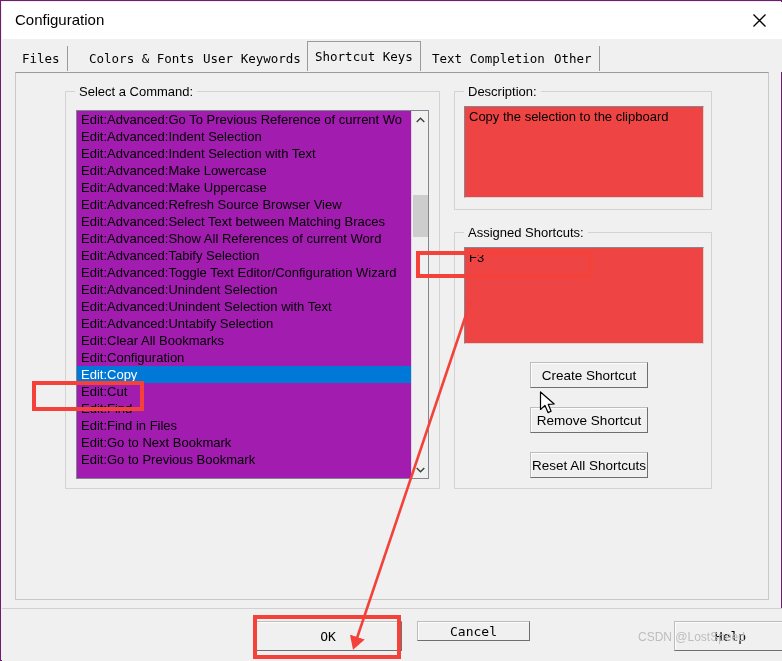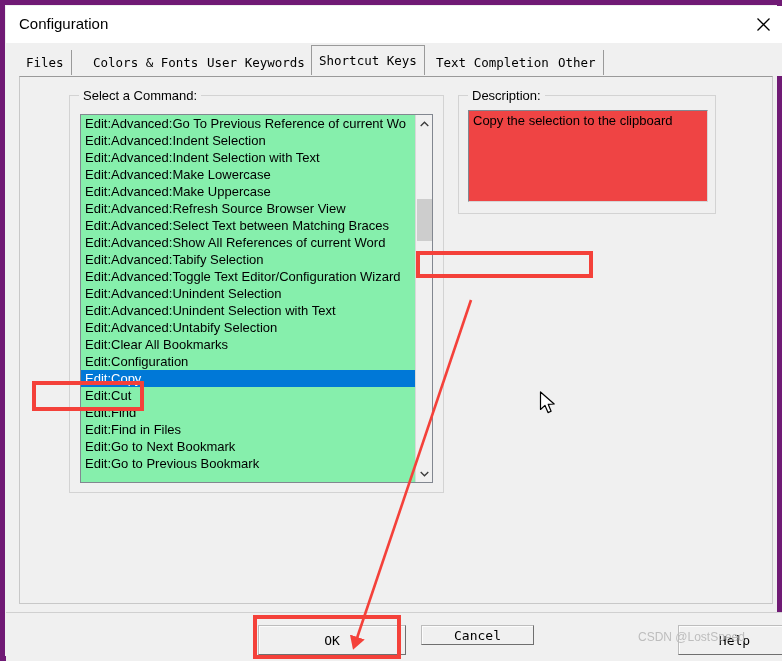--- a/index.html
+++ b/index.html
@@ -16,21 +16,21 @@
     -webkit-font-smoothing: none;
   }
 
   
   #window {
     position: absolute;
     left: 0; top: 0;
     width: 782px; height: 661px;
     background: #f0f0f0;
     box-sizing: border-box;
-    border: 5px solid #701a75;
+    border: 1px solid #701a75;
   }
 
   
   #titlebar {
     position: absolute;
     left: 1px; top: 1px;
     width: 780px; height: 37px;
     background: #ffffff;
   }
   #title-text {
@@ -113,21 +113,21 @@
     color: #000;
     font-family: "Liberation Sans", sans-serif;
     white-space: nowrap;
   }
 
   
   #cmdlist {
     position: absolute;
     left: 10px; top: 18px;
     width: 353px; height: 369px;
-    background: #86efac;
+    background: #a21caf;
     box-sizing: border-box;
     border: 1px solid #828790;
     overflow: hidden;
   }
   #cmdlist-inner {
     position: absolute;
     left: 0; top: 0;
     width: 335px; height: 100%;
     overflow: hidden;
   }
@@ -327,20 +327,31 @@
       </div>
     </div>
 
     <div class="groupbox" style="left:400px; top:18px; width:258px; height:119px;">
       <div class="groupbox-label">Description:</div>
       <div class="textpanel" style="left:9px; top:14px; width:240px; height:92px;">
         <div class="line">Copy the selection to the clipboard</div>
       </div>
     </div>
 
+    <div class="groupbox" style="left:400px; top:159px; width:258px; height:257px;">
+      <div class="groupbox-label">Assigned Shortcuts:</div>
+
+      <div class="textpanel" style="left:9px; top:14px; width:240px; height:97px;">
+        <div class="line">F3</div>
+      </div>
+
+      <div class="btn" style="left:75px; top:129px; width:118px; height:26px;">Create Shortcut</div>
+      <div class="btn" style="left:75px; top:174px; width:118px; height:26px;">Remove Shortcut</div>
+      <div class="btn" style="left:75px; top:219px; width:118px; height:26px;">Reset All Shortcuts</div>
+    </div>
 
   </div>
 
   <div id="bottombar">
     <div class="btn mono" style="left:252px; top:12px; width:148px; height:30px;">OK</div>
     <div class="btn mono" style="left:415px; top:12px; width:113px; height:20px;">Cancel</div>
     <div class="btn mono" style="left:672px; top:12px; width:113px; height:30px;">Help</div>
   </div>
 
 </div>

